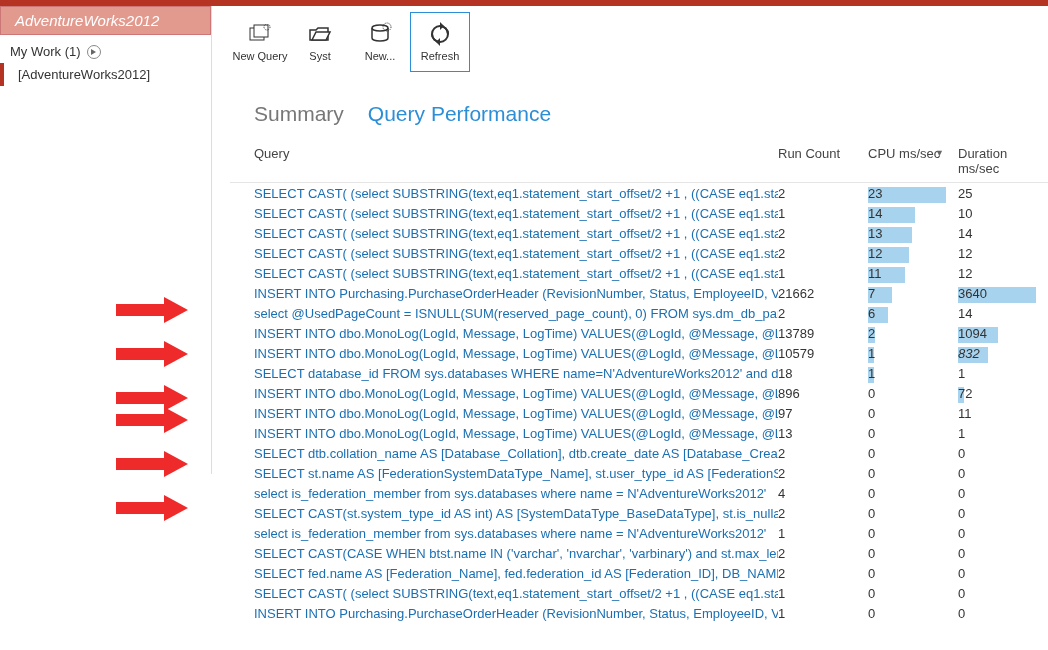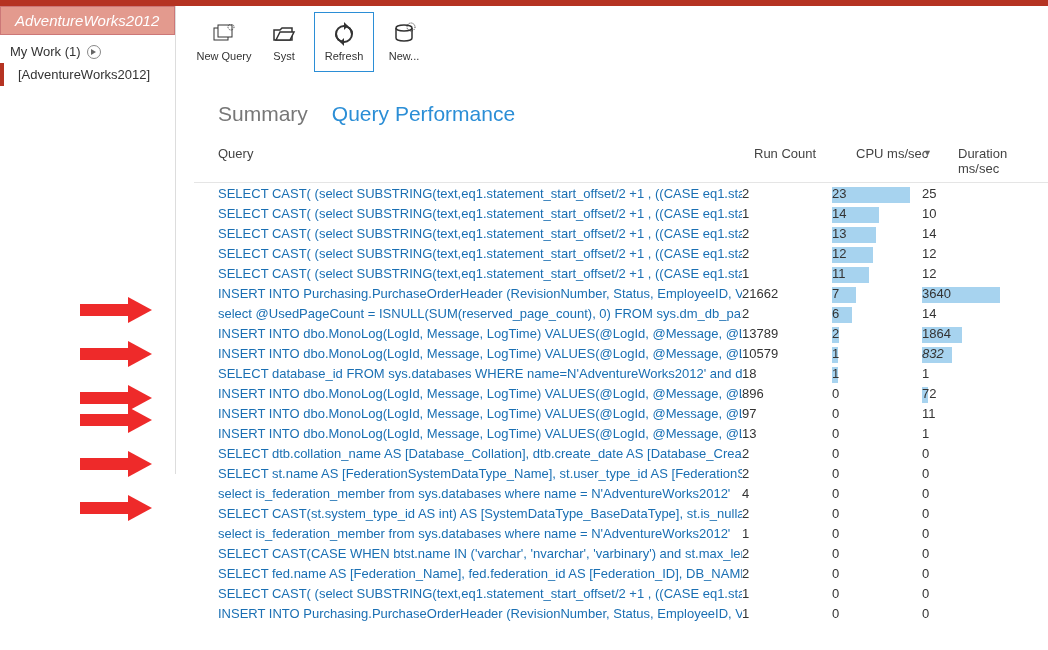--- a/index.html
+++ b/index.html
@@ -13,21 +13,21 @@
   .mywork-arrow::after { content: ""; position: absolute; left: 3px; top: 3px; width: 0; height: 0; border-left: 5px solid #666; border-top: 3px solid transparent; border-bottom: 3px solid transparent; }
   .tree-item { padding: 4px 10px 4px 14px; font-size: 13px; border-left: 4px solid #b53322; color: #333; }
   .content { flex: 1; position: relative; padding-left: 18px; }
   .toolbar { display: flex; gap: 0; padding: 6px 0 0 0; }
   .tbtn { width: 60px; height: 60px; display: flex; flex-direction: column; align-items: center; justify-content: center; font-size: 11px; color: #333; cursor: pointer; border: 1px solid transparent; }
   .tbtn.active { border: 1px solid #2b8ed6; }
   .tbtn .ico { width: 24px; height: 24px; margin-bottom: 4px; display: flex; align-items: center; justify-content: center; }
   .tabs { display: flex; gap: 24px; padding: 30px 0 14px 24px; }
   .tab { font-size: 21px; font-weight: 300; color: #777; cursor: pointer; }
   .tab.active { color: #2b8ed6; }
-  .grid-head { display: flex; padding: 6px 0 6px 24px; font-size: 13px; color: #444; border-bottom: 1px solid #e5e5e5; gap: 12px; }
+  .grid-head { display: flex; padding: 6px 0 6px 24px; font-size: 13px; color: #444; border-bottom: 1px solid #e5e5e5; }
   .col-q { width: 524px; }
   .col-run { width: 90px; }
   .col-cpu { width: 90px; position: relative; }
   .col-dur { width: 90px; }
   .sort-ind { position: absolute; right: 14px; top: 2px; font-size: 9px; color: #666; }
   .grid-body { padding-left: 24px; }
   .row { display: flex; align-items: center; height: 20px; font-size: 13px; }
   .row .q { width: 524px; white-space: nowrap; overflow: hidden; color: #1a6fb3; cursor: pointer; }
   .row .run { width: 90px; color: #333; }
   .row .cpu { width: 90px; position: relative; color: #333; }
@@ -112,40 +112,40 @@
       </div>
       <div class="tbtn">
         <span class="ico">
           <svg width="24" height="20" viewBox="0 0 24 20">
               <path d="M2 6 L8 6 L10 4 L20 4 L20 16 L2 16 Z" fill="none" stroke="#333" stroke-width="1.5"></path>
               <path d="M4 16 L8 8 L22 8 L18 16 Z" fill="#fff" stroke="#333" stroke-width="1.5"></path>
             </svg>
         </span>
         <span>Syst</span>
       </div>
+      <div class="tbtn">
+        <span class="ico">
+          <svg width="24" height="24" viewBox="0 0 24 24">
+              <ellipse cx="12" cy="6" rx="8" ry="3" fill="none" stroke="#333" stroke-width="1.5"></ellipse>
+              <path d="M4 6 L4 16 A8 3 0 0 0 20 16 L20 6" fill="none" stroke="#333" stroke-width="1.5"></path>
+              <circle cx="19" cy="5" r="4" fill="none" stroke="#333" stroke-dasharray="1 1"></circle>
+            </svg>
+        </span>
+        <span>New...</span>
+      </div>
       <div class="tbtn active">
         <span class="ico">
           <svg width="24" height="24" viewBox="0 0 24 24">
               <path d="M12 4 A8 8 0 1 1 4 12" fill="none" stroke="#333" stroke-width="2"></path>
               <path d="M12 0 L12 8 L16 4 Z" fill="#333"></path>
               <path d="M12 20 A8 8 0 1 1 20 12" fill="none" stroke="#333" stroke-width="2"></path>
               <path d="M12 24 L12 16 L8 20 Z" fill="#333"></path>
             </svg>
         </span>
         <span>Refresh</span>
-      </div>
-      <div class="tbtn">
-        <span class="ico">
-          <svg width="24" height="24" viewBox="0 0 24 24">
-              <ellipse cx="12" cy="6" rx="8" ry="3" fill="none" stroke="#333" stroke-width="1.5"></ellipse>
-              <path d="M4 6 L4 16 A8 3 0 0 0 20 16 L20 6" fill="none" stroke="#333" stroke-width="1.5"></path>
-              <circle cx="19" cy="5" r="4" fill="none" stroke="#333" stroke-dasharray="1 1"></circle>
-            </svg>
-        </span>
-        <span>New...</span>
       </div>
     </div>
 
     <div class="tabs">
       <div class="tab">Summary</div>
       <div class="tab active">Query Performance</div>
     </div>
 
     <div class="grid-head">
       <div class="col-q">Query</div>
@@ -197,21 +197,21 @@
         <div class="row">
           <div class="q">select @UsedPageCount = ISNULL(SUM(reserved_page_count), 0) FROM sys.dm_db_partition_stat</div>
           <div class="run">2</div>
           <div class="cpu"><div class="bar" style="width: 20.3478px;"></div><span style="position: relative;">6</span></div>
           <div class="dur"><span style="position: relative;">14</span></div>
         </div>
         <div class="row">
           <div class="q">INSERT INTO dbo.MonoLog(LogId, Message, LogTime) VALUES(@LogId, @Message, @LogTime)</div>
           <div class="run">13789</div>
           <div class="cpu"><div class="bar" style="width: 6.78261px;"></div><span style="position: relative;">2</span></div>
-          <div class="dur"><div class="bar" style="width: 39.5972px;"></div><span style="position: relative;">1864</span></div>
+          <div class="dur"><div class="bar" style="width: 39.5972px;"></div><span style="position: relative;">1094</span></div>
         </div>
         <div class="row">
           <div class="q">INSERT INTO dbo.MonoLog(LogId, Message, LogTime) VALUES(@LogId, @Message, @LogTime)</div>
           <div class="run">10579</div>
           <div class="cpu"><div class="bar" style="width: 6px;"></div><span style="position: relative;">1</span></div>
           <div class="dur"><div class="bar" style="width: 30.1142px;"></div><span style="position: relative; font-style: italic;">832</span></div>
         </div>
         <div class="row">
           <div class="q">SELECT database_id FROM sys.databases WHERE name=N'AdventureWorks2012' and db_name()=</div>
           <div class="run">18</div>

